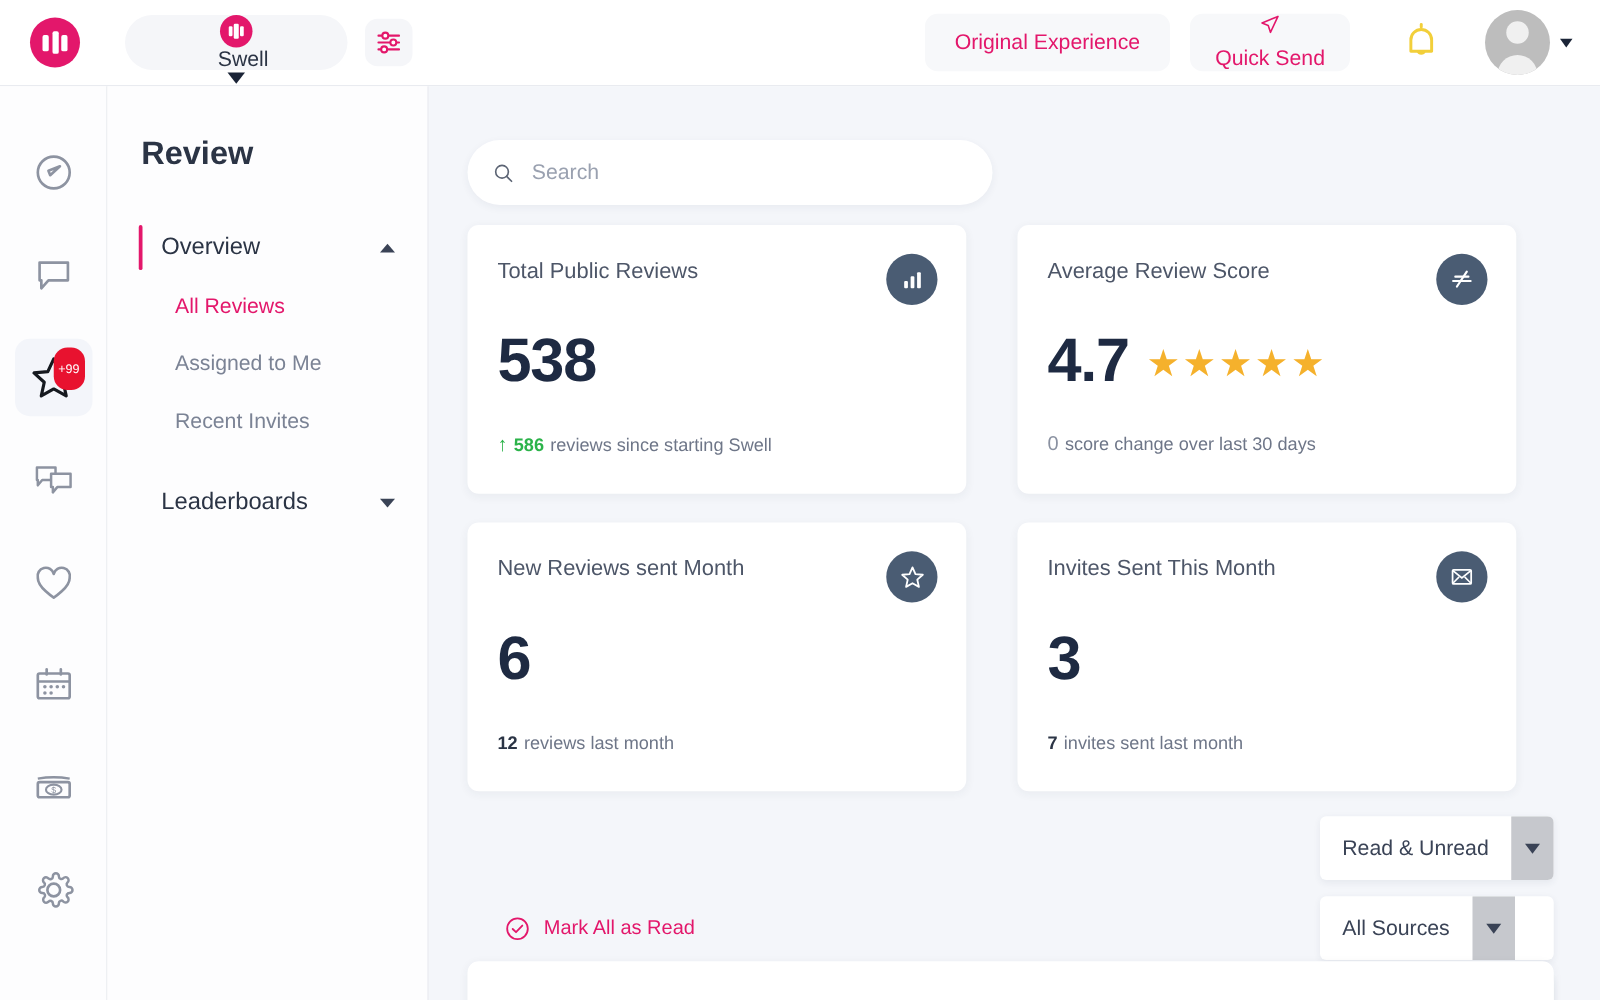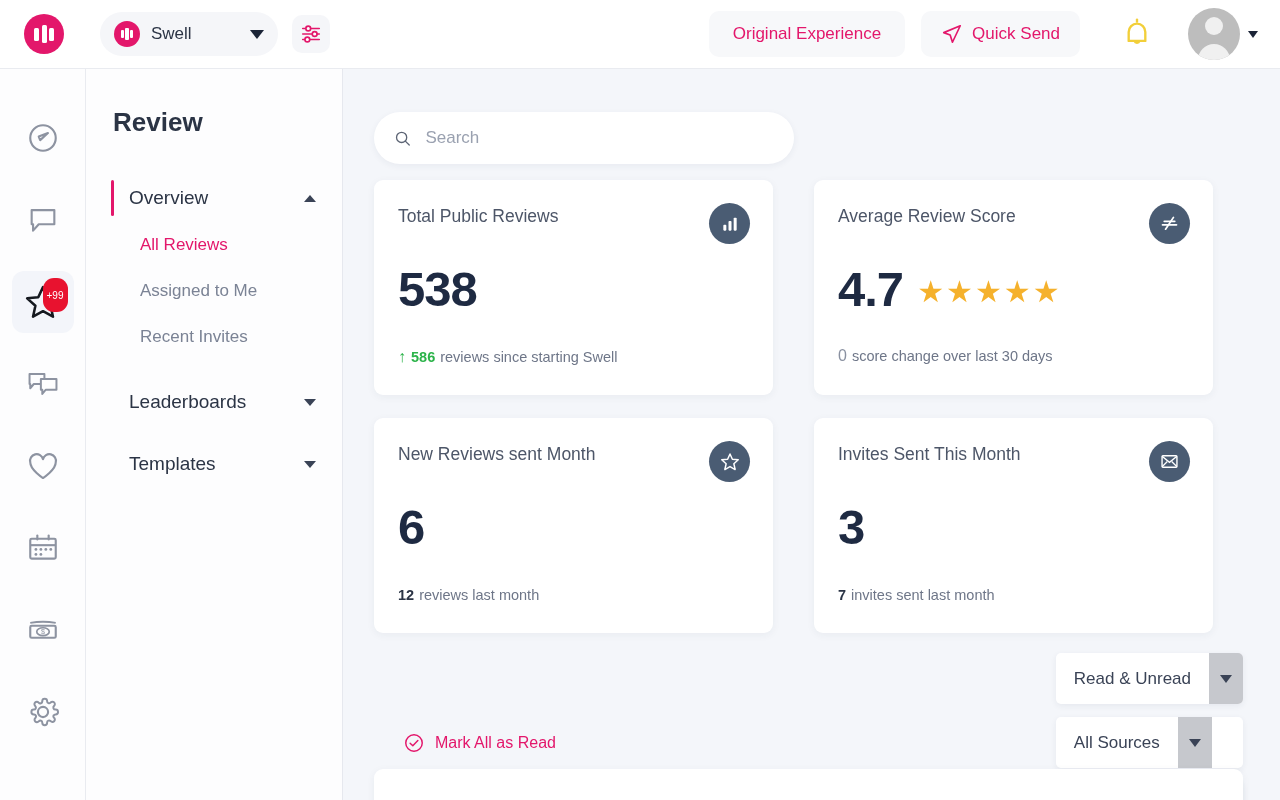--- a/index.html
+++ b/index.html
@@ -25,20 +25,21 @@
   }
   .logo-circle i { display: block; width: 5px; background: #fff; border-radius: 1.5px; }
   .logo-circle i:nth-child(1) { height: 13px; }
   .logo-circle i:nth-child(2) { height: 18px; }
   .logo-circle i:nth-child(3) { height: 13px; }
 
   .workspace-pill {
     margin-left: 12px; width: 178px; height: 44px; border-radius: 22px;
     background: #f5f6f9; display: flex; align-items: center; padding: 0 14px;
     cursor: pointer;
+    flex-direction: column;
   }
   .ws-dot {
     width: 26px; height: 26px; border-radius: 50%; background: #e3176b;
     display: flex; align-items: center; justify-content: center; gap: 1.6px; flex: none;
   }
   .ws-dot i { display: block; width: 3.2px; background: #fff; border-radius: 1px; }
   .ws-dot i:nth-child(1) { height: 8px; }
   .ws-dot i:nth-child(2) { height: 12px; }
   .ws-dot i:nth-child(3) { height: 8px; }
   .ws-name { margin-left: 11px; font-size: 17px; color: #2b3445; flex: 1; }
@@ -48,21 +49,21 @@
     margin-left: 14px; width: 38px; height: 38px; border-radius: 10px;
     background: #f5f6f9; display: flex; align-items: center; justify-content: center; cursor: pointer;
   }
 
   .topbar-right { margin-left: auto; display: flex; align-items: center; padding-right: 22px; }
   .pill-btn {
     height: 46px; border-radius: 10px; background: #f7f8fa;
     display: flex; align-items: center; justify-content: center; gap: 9px;
     padding: 0 24px; color: #e3176b; font-size: 17px; cursor: pointer;
   }
-  .pill-btn.quick { margin-left: 16px; padding: 0 20px; }
+  .pill-btn.quick { margin-left: 16px; padding: 0 20px; flex-direction: column; }
   .bell-btn { margin-left: 40px; cursor: pointer; display:flex; align-items:center; }
   .avatar-wrap { margin-left: 34px; display: flex; align-items: center; cursor: pointer; }
   .avatar {
     width: 52px; height: 52px; border-radius: 50%; background: #bdbdbd;
     overflow: hidden; position: relative;
   }
   .avatar .head { position: absolute; left: 50%; top: 9px; transform: translateX(-50%); width: 18px; height: 18px; border-radius: 50%; background: #f0f0f0; }
   .avatar .body { position: absolute; left: 50%; bottom: -10px; transform: translateX(-50%); width: 32px; height: 26px; border-radius: 16px 16px 0 0; background: #f0f0f0; }
   .avatar-caret { margin-left: 8px; width: 0; height: 0; border-left: 5px solid transparent; border-right: 5px solid transparent; border-top: 7px solid #1b2437; }
 
@@ -311,24 +312,20 @@
     </div>
     <div class="side-sub">
       <span>Recent Invites</span>
     </div>
 
     <div class="side-group" style="margin-top:18px">
       <span class="lbl">Leaderboards</span>
       <span class="chev dn"></span>
     </div>
 
-    <div class="side-group" style="margin-top:14px">
-      <span class="lbl">Templates</span>
-      <span class="chev dn"></span>
-    </div>
   </div>
 
   <div class="main">
 
     <div class="search-box">
       <svg width="19" height="19" viewBox="0 0 24 24">
         <circle cx="10.5" cy="10.5" r="7" fill="none" stroke="#5c6474" stroke-width="1.8"></circle>
         <line x1="15.6" y1="15.6" x2="21" y2="21" stroke="#5c6474" stroke-width="1.8" stroke-linecap="round"></line>
       </svg>
       <input type="text" placeholder="Search" style="">

